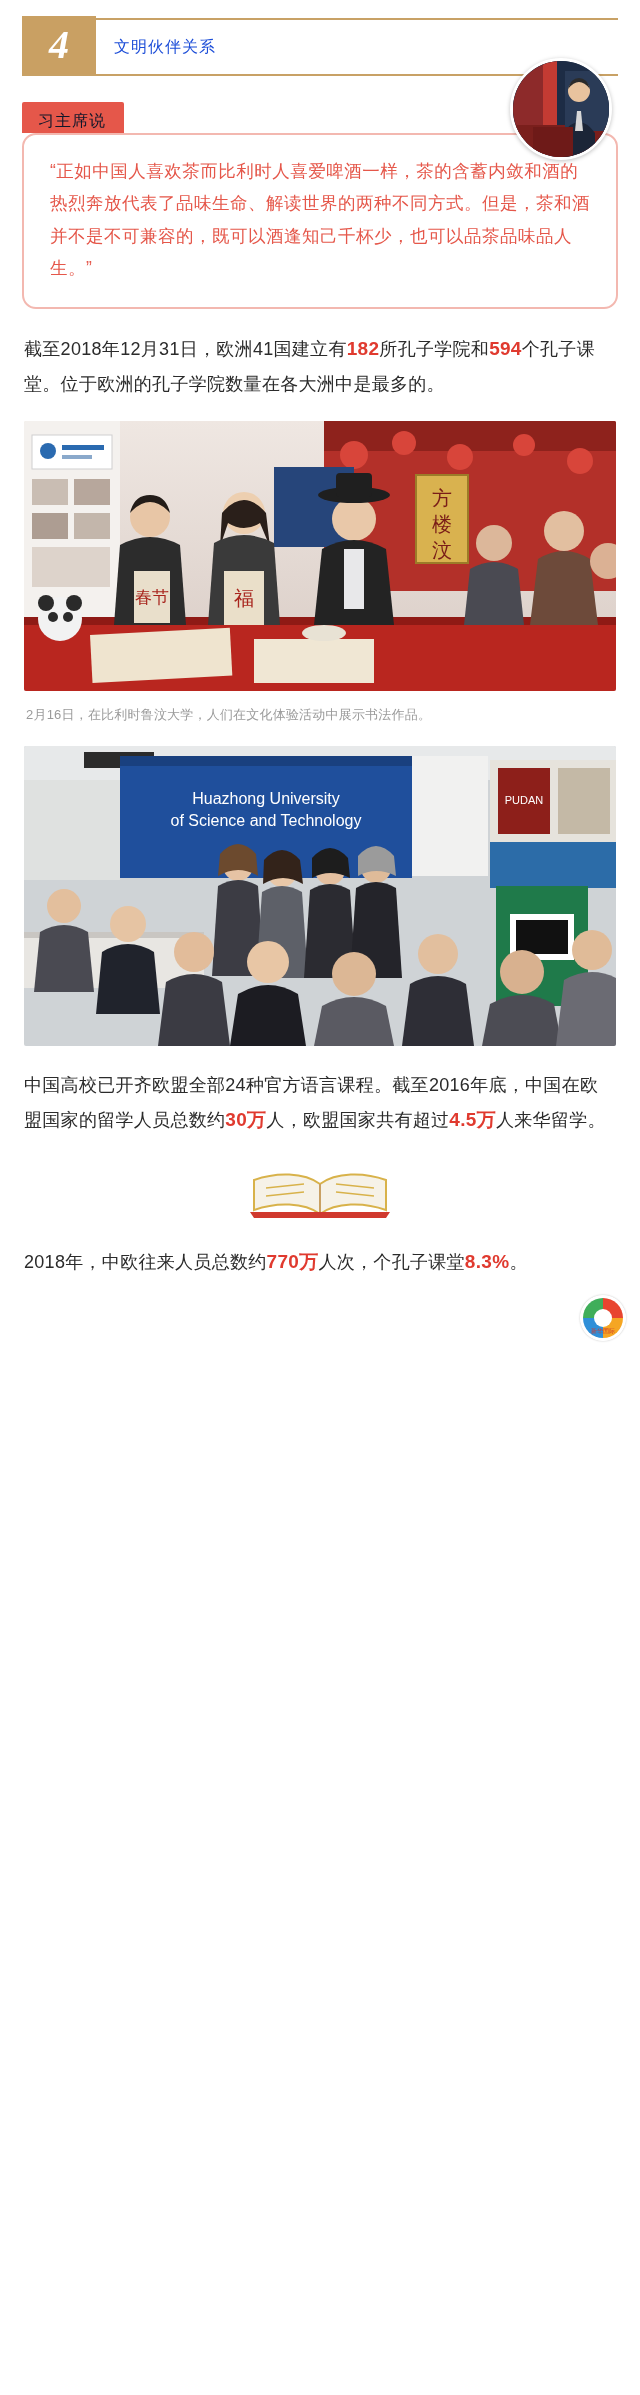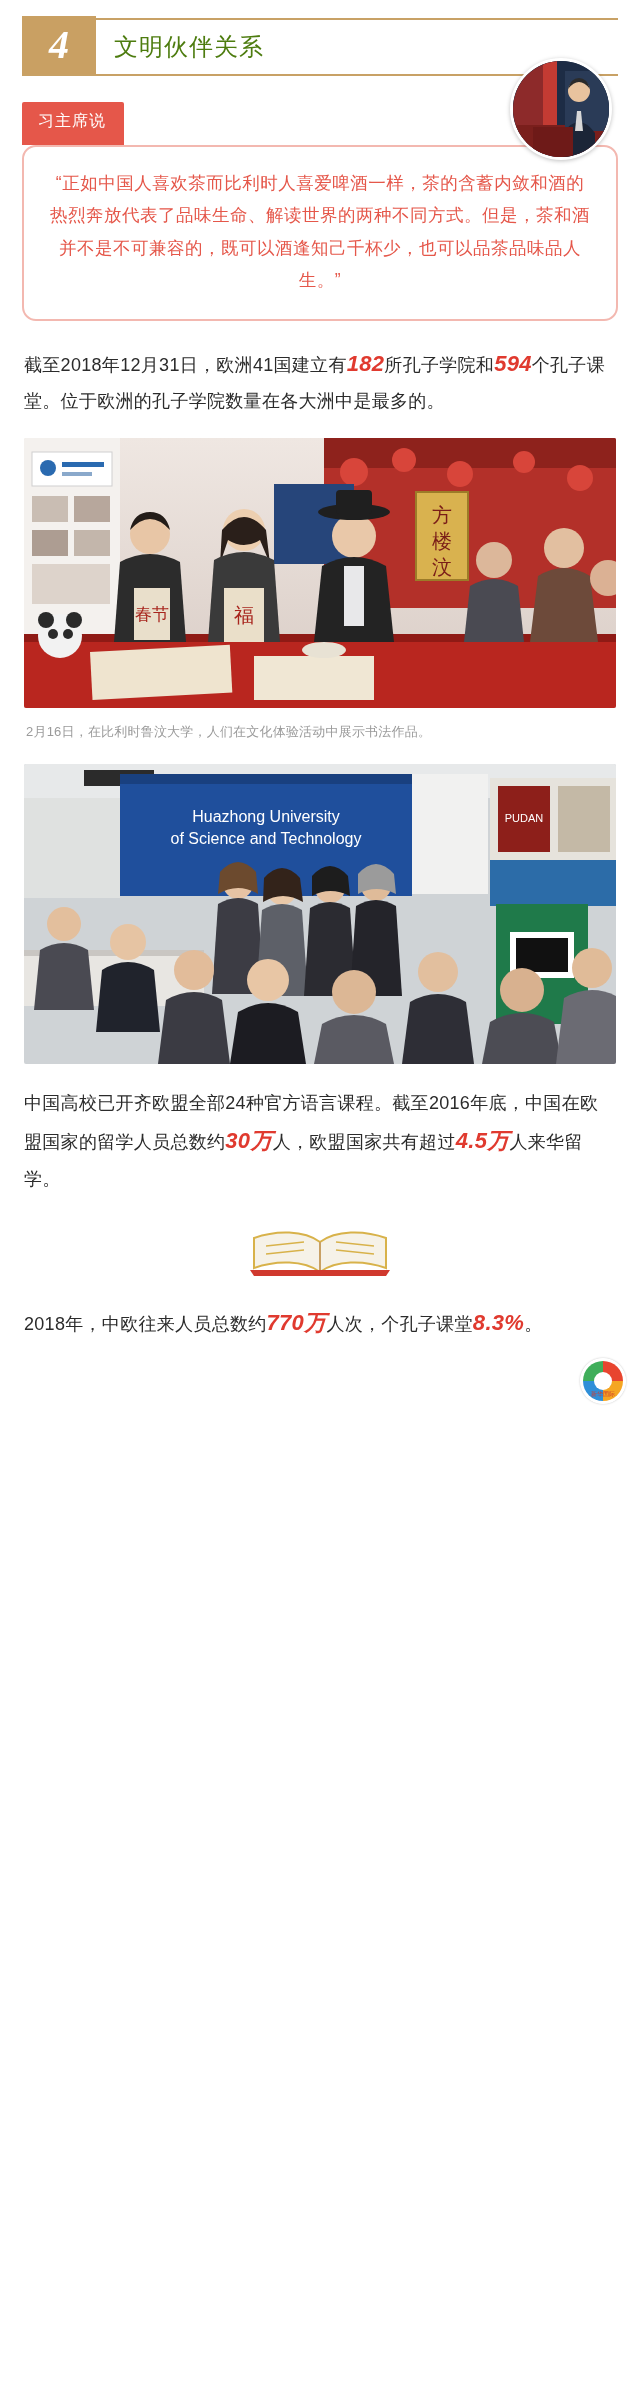--- a/index.html
+++ b/index.html
@@ -44,53 +44,52 @@
   }
   .header-num {
     font-family: "Liberation Serif", serif;
     font-style: italic;
     font-size: 40px;
     color: #ffffff;
     line-height: 1;
     font-weight: bold;
   }
   .header-title {
-    font-size: 24px;
-    color: #4d7c0f;
+    font-size: 16px;
+    color: #1d4ed8;
     margin-left: 18px;
     letter-spacing: 1px;
   }
 
   
   .quote-wrap {
     margin: 26px 22px 0 22px;
     position: relative;
   }
   .quote-tag {
     background: #e5574a;
-    color: #ffffff;
+    color: #0f172a;
     font-size: 16px;
-    padding: 9px 18px 13px 16px;
+    padding: 9px 18px 1px 16px;
     display: inline-block;
     border-radius: 2px 2px 0 0;
     letter-spacing: 1px;
   }
   .quote-box {
     border: 2px solid #f3b8b0;
     border-radius: 14px;
     padding: 20px 26px 22px 26px;
     margin-top: 0px;
     background: #ffffff;
   }
   .quote-text {
     color: #e5574a;
     font-size: 17.5px;
     line-height: 1.85;
     letter-spacing: 0.5px;
-    text-align: center;
   }
   .avatar {
     position: absolute;
     right: 6px;
     top: -44px;
     width: 96px;
     height: 96px;
     border-radius: 50%;
     border: 3px solid #ffffff;
     overflow: hidden;
@@ -103,22 +102,21 @@
   .para {
     margin: 22px 24px 0 24px;
     font-size: 18px;
     line-height: 1.9;
     color: #2b2b2b;
     letter-spacing: 0.3px;
   }
   .hl {
     color: #e03a2f;
     font-weight: bold;
-    font-size: 22px;
-    font-style: italic;
+    font-size: 19px;
   }
 
   
   .figure {
     margin: 20px 24px 0 24px;
   }
   .photo {
     width: 100%;
     display: block;
     border-radius: 2px;

